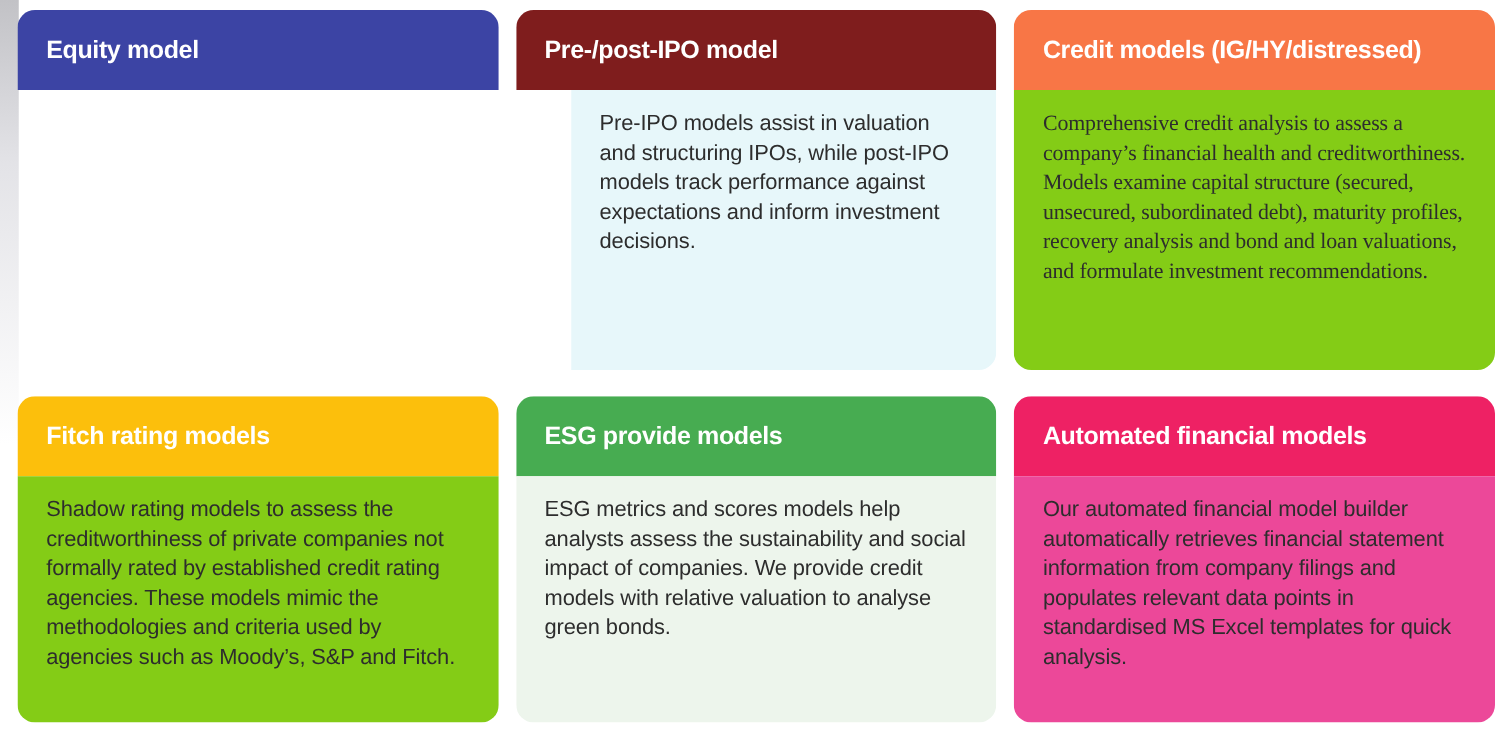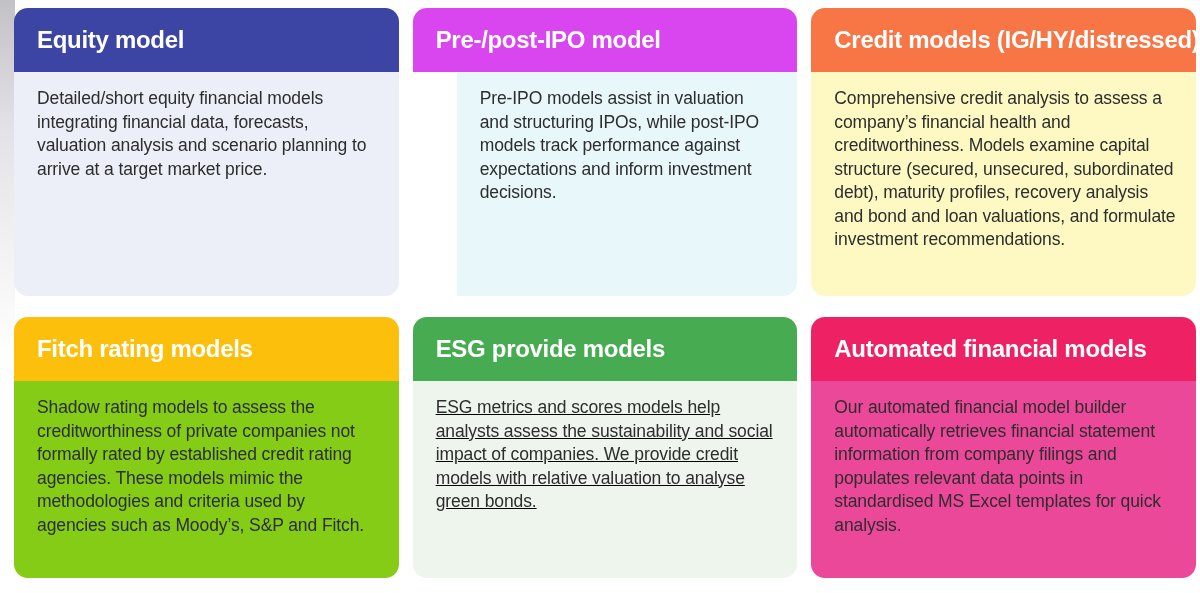--- a/index.html
+++ b/index.html
@@ -38,21 +38,21 @@
   }
   .card-header {
     flex: 0 0 64px;
     height: 64px;
     display: flex;
     align-items: center;
     padding: 0 23px;
   }
   .card-title {
     color: #ffffff;
-    font-size: 24px;
+    font-size: 20px;
     font-weight: bold;
     letter-spacing: -0.3px;
     white-space: nowrap;
   }
   .card-body {
     flex: 1 1 auto;
     padding: 15px 20px 0 23px;
   }
   .card-text {
     margin: 0;
@@ -66,57 +66,54 @@
 <body>
 
 <div class="left-shade"></div>
 
 <div class="grid">
 
   <div class="card">
     <div class="card-header" style="background-color: rgb(60, 68, 164);">
       <span class="card-title">Equity model</span>
     </div>
-    <div class="card-body" style="background-color: rgb(236, 238, 248);">
-      <p class="card-text">Detailed/short equity financial models integrating financial data, forecasts, valuation analysis and scenario planning to arrive at a target market price.</p>
-    </div>
   </div>
 
   <div class="card">
-    <div class="card-header" style="background-color: #d946ef;">
+    <div class="card-header" style="background-color: #7f1d1d;">
       <span class="card-title">Pre-/post-IPO model</span>
     </div>
     <div class="card-body" style="background-color: rgb(231, 247, 250); margin-left: 44px;">
       <p class="card-text">Pre-IPO models assist in valuation and structuring IPOs, while post-IPO models track performance against expectations and inform investment decisions.</p>
     </div>
   </div>
 
   <div class="card">
     <div class="card-header" style="background-color: rgb(248, 118, 70);">
       <span class="card-title">Credit models (IG/HY/distressed)</span>
     </div>
-    <div class="card-body" style="background-color: #fef9c3;">
+    <div class="card-body" style="background-color: #84cc16; font-family: Liberation Serif, serif;">
       <p class="card-text">Comprehensive credit analysis to assess a company’s financial health and creditworthiness. Models examine capital structure (secured, unsecured, subordinated debt), maturity profiles, recovery analysis and bond and loan valuations, and formulate investment recommendations.</p>
     </div>
   </div>
 
   <div class="card">
     <div class="card-header" style="background-color: rgb(252, 191, 12);">
       <span class="card-title">Fitch rating models</span>
     </div>
     <div class="card-body" style="background-color: #84cc16;">
       <p class="card-text">Shadow rating models to assess the creditworthiness of private companies not formally rated by established credit rating agencies. These models mimic the methodologies and criteria used by agencies such as Moody’s, S&amp;P and Fitch.</p>
     </div>
   </div>
 
   <div class="card">
     <div class="card-header" style="background-color: rgb(71, 172, 81);">
       <span class="card-title">ESG provide models</span>
     </div>
-    <div class="card-body" style="background-color: rgb(237, 245, 236); text-decoration: underline;">
+    <div class="card-body" style="background-color: rgb(237, 245, 236);">
       <p class="card-text">ESG metrics and scores models help analysts assess the sustainability and social impact of companies. We provide credit models with relative valuation to analyse green bonds.</p>
     </div>
   </div>
 
   <div class="card">
     <div class="card-header" style="background-color: rgb(238, 33, 100);">
       <span class="card-title">Automated financial models</span>
     </div>
     <div class="card-body" style="background-color: #ec4899;">
       <p class="card-text">Our automated financial model builder automatically retrieves financial statement information from company filings and populates relevant data points in standardised MS Excel templates for quick analysis.</p>

